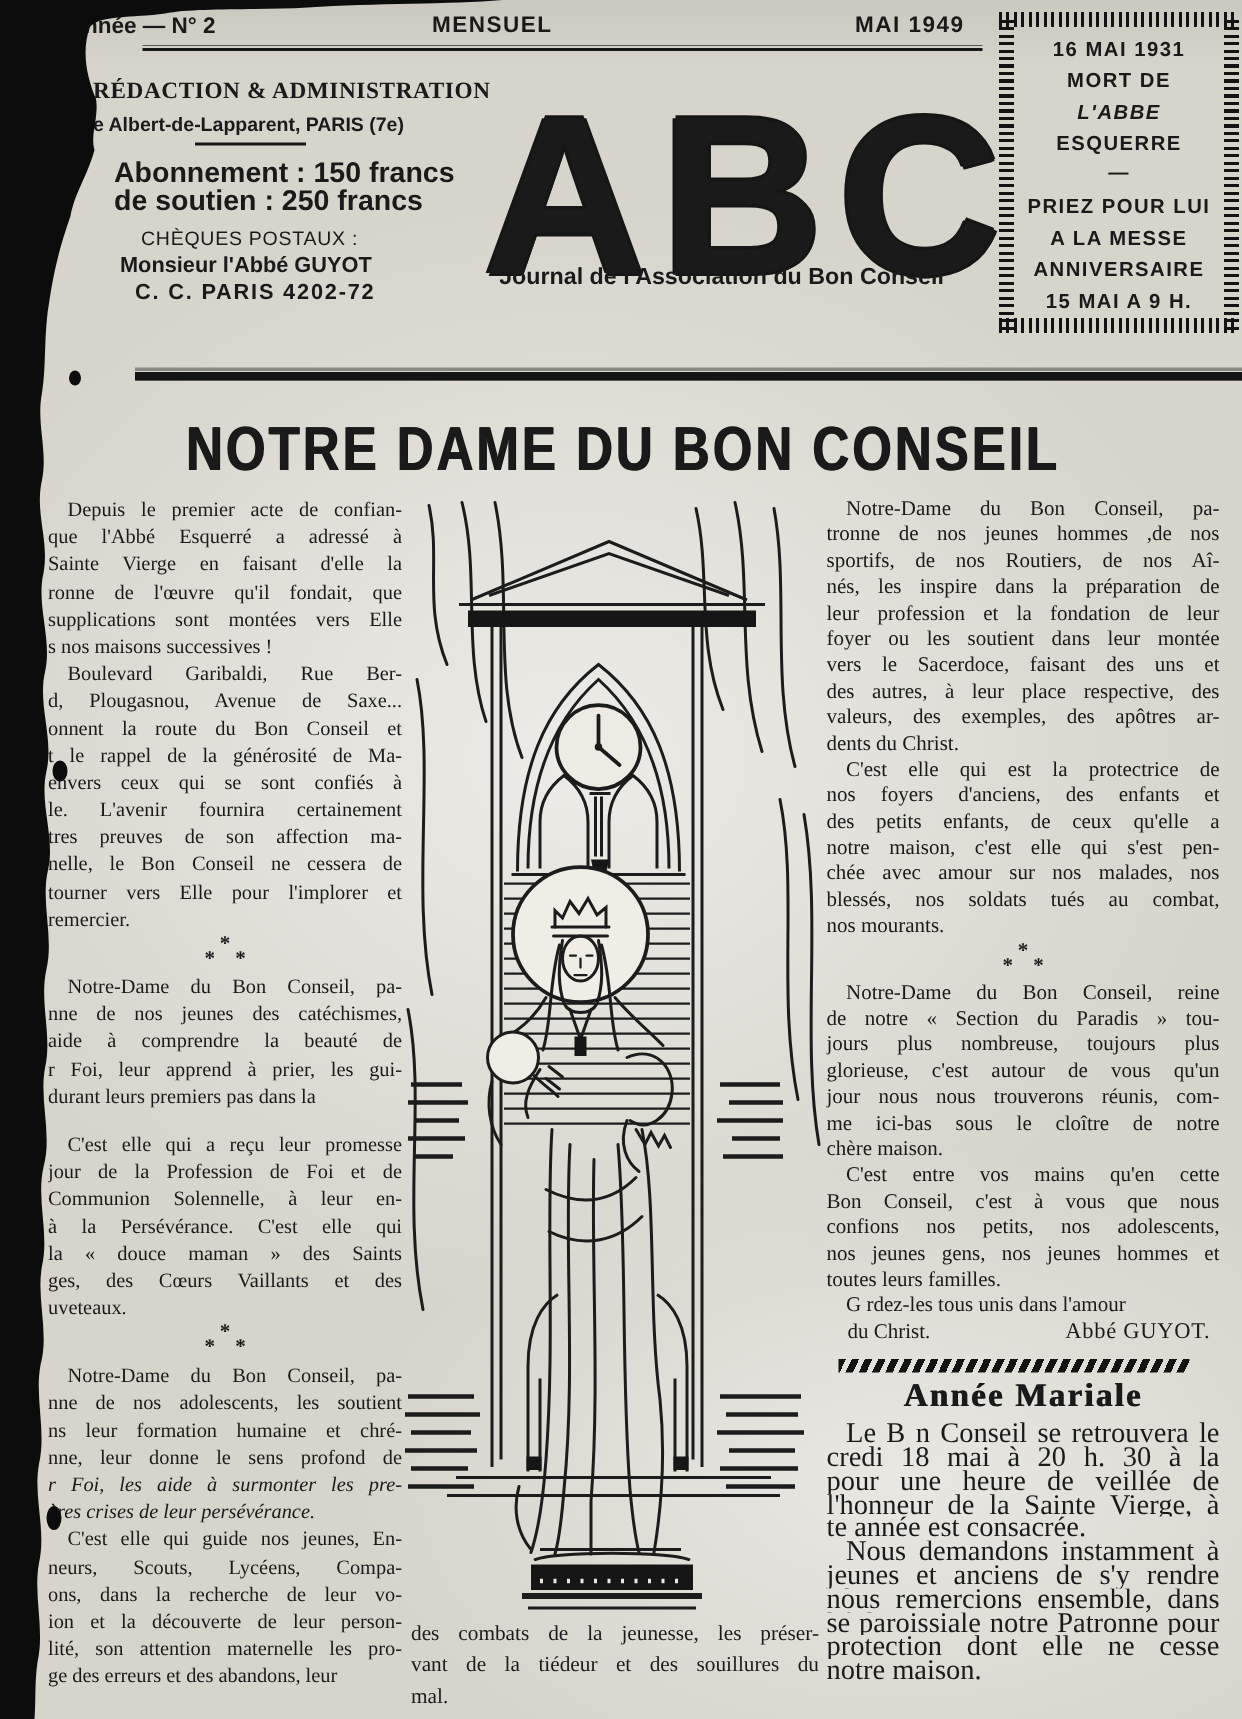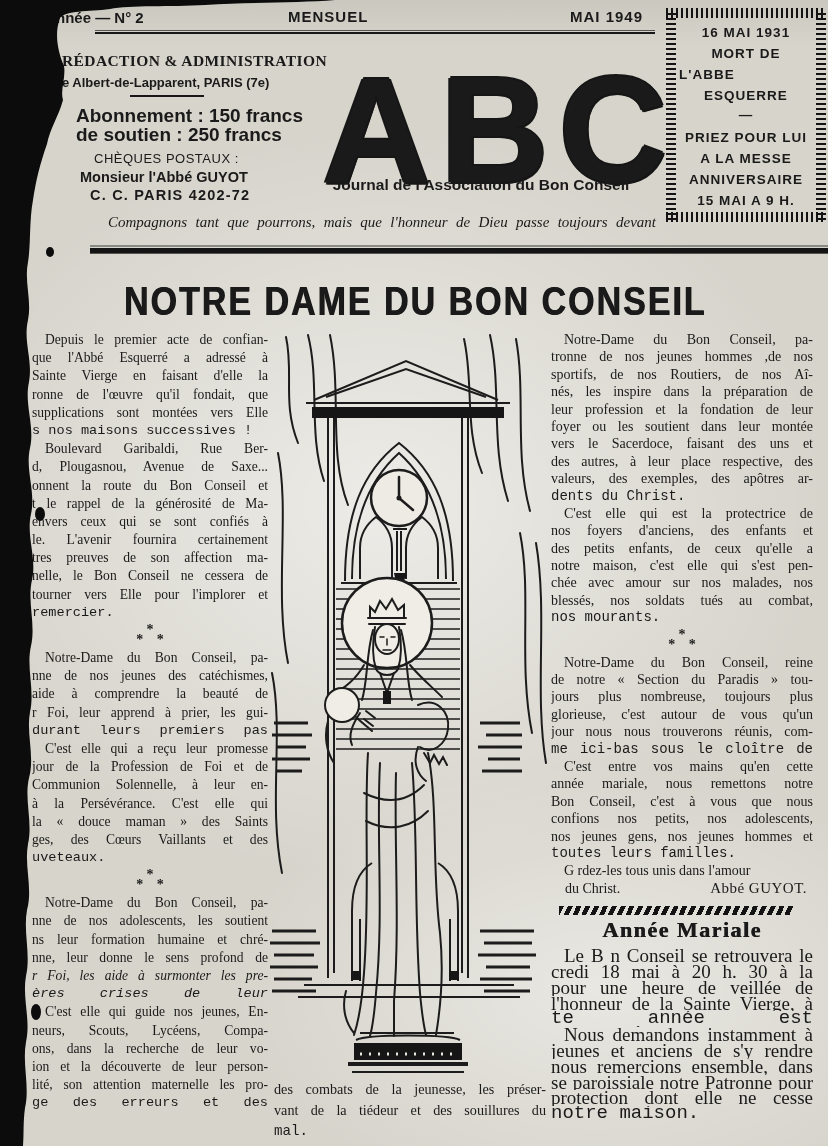--- a/index.html
+++ b/index.html
@@ -35,21 +35,21 @@
 
   .memorial{left:666px;top:8px;width:160px;height:214px;}
   .mb{position:absolute;}
   .mb-t,.mb-b{left:0;right:0;height:10px;background:repeating-linear-gradient(90deg,#131313 0 2px,transparent 2px 5px);}
   .mb-t{top:0;} .mb-b{bottom:0;}
   .mb-l,.mb-r{top:2px;bottom:2px;width:10px;background:repeating-linear-gradient(0deg,#131313 0 2px,transparent 2px 5px);}
   .mb-l{left:0;} .mb-r{right:0;}
   .memorial-text{position:absolute;left:13px;right:13px;top:14px;
     font:600 13.5px "Liberation Sans","DejaVu Sans",sans-serif;letter-spacing:1px;line-height:21px;}
   .memorial-text div{text-align:center;}
-  .memorial-text div:nth-child(3){text-align:left;}
+  .memorial-text div:nth-child(3){text-align:center;font-style:italic;}
   .memorial-text div:nth-child(4){}
   .memorial-text div:nth-child(5){line-height:17px;}
   .memorial-text div:nth-child(6){margin-top:4px;}
 
   .motto{left:108px;top:214px;width:548px;font:italic 15px "Liberation Serif","DejaVu Serif",serif;
     word-spacing:3px;white-space:nowrap;text-align:justify;text-align-last:justify;}
   .thick-rule{left:90px;top:245px;width:738px;height:9px;
     background:linear-gradient(#8a8a84 0 2px,transparent 2px 3px,#141414 3px 8px,#555 8px 9px);}
 
   .headline{left:104px;top:277px;width:622px;text-align:center;white-space:nowrap;
@@ -57,23 +57,23 @@
     transform:scaleY(1.22);transform-origin:top center;text-shadow:.8px 0 0 #161616;}
 
   
   .col{font-family:"Liberation Serif","DejaVu Serif",serif;}
   .col-left{left:32px;top:331px;width:236px;font-size:13.6px;line-height:18.2px;}
   .col-right{left:551px;top:331px;width:262px;font-size:14px;line-height:17.4px;}
   .para div{overflow:hidden;}
   .col-left .para div{height:18.2px;}
   .col-right .para div{height:17.4px;}
   .j div{text-align:justify;text-align-last:justify;}
-  .j div:last-child{text-align-last:left;font-family:Liberation Mono, monospace;}
+  .j div:last-child{text-align-last:left;}
   .para div:first-child{text-indent:13px;}
-  .gap-top{}
+  .gap-top{margin-top:14px;}
   .ital56 div:nth-child(5),.ital56 div:nth-child(6){font-style:italic;}
 
   .asterism{text-align:center;font-weight:bold;margin:3px 0 4px 0;}
   .asterism .a1{display:block;font-size:14px;line-height:9px;}
   .asterism .a2{display:block;font-size:14px;line-height:11px;letter-spacing:5px;text-indent:5px;}
 
   .sigrow{display:flex;justify-content:space-between;padding:0 6px 0 14px;line-height:17.4px;}
   .sig-right{font-size:15px;letter-spacing:.5px;}
 
   .am-rule{margin:9px 0 2px 8px;width:234px;height:9px;
@@ -124,21 +124,20 @@
         <div>L'ABBE</div>
         <div>ESQUERRE</div>
         <div>—</div>
         <div>PRIEZ POUR LUI</div>
         <div>A LA MESSE</div>
         <div>ANNIVERSAIRE</div>
         <div>15 MAI A 9 H.</div>
       </div>
   </div>
 
-  <div class="abs motto serif">Compagnons tant que pourrons, mais que l'honneur de Dieu passe toujours devant</div>
   <div class="abs thick-rule"></div>
   <div class="abs headline">NOTRE DAME DU BON CONSEIL</div>
 
   <div class="abs col col-left">
     <div class="para j">
         <div>Depuis le premier acte de confian-</div>
         <div>que l'Abbé Esquerré a adressé à</div>
         <div>Sainte Vierge en faisant d'elle la</div>
         <div>ronne de l'œuvre qu'il fondait, que</div>
         <div>supplications sont montées vers Elle</div>
@@ -323,24 +322,24 @@
       <span class="a1">*</span>
       <span class="a2">* *</span>
     </div>
     <div class="para j">
         <div>Notre-Dame du Bon Conseil, reine</div>
         <div>de notre « Section du Paradis » tou-</div>
         <div>jours plus nombreuse, toujours plus</div>
         <div>glorieuse, c'est autour de vous qu'un</div>
         <div>jour nous nous trouverons réunis, com-</div>
         <div>me ici-bas sous le cloître de notre</div>
+        <div>chère maison.</div>
       </div>
     <div class="para j">
         <div>C'est entre vos mains qu'en cette</div>
-        <div>année mariale, nous remettons notre</div>
         <div>Bon Conseil, c'est à vous que nous</div>
         <div>confions nos petits, nos adolescents,</div>
         <div>nos jeunes gens, nos jeunes hommes et</div>
         <div>toutes leurs familles.</div>
       </div>
     <div class="para">
       <div style="text-indent:13px;height:17.4px;overflow:hidden;">G rdez-les tous unis dans l'amour</div>
     </div>
     <div class="sigrow">
       <span class="sig-left">du Christ.</span>

